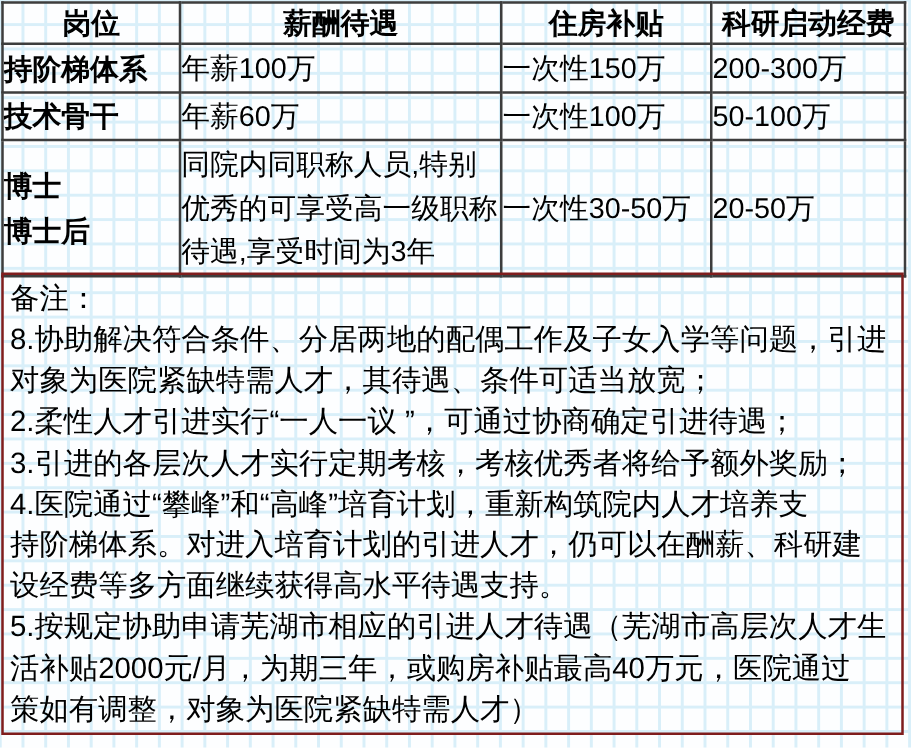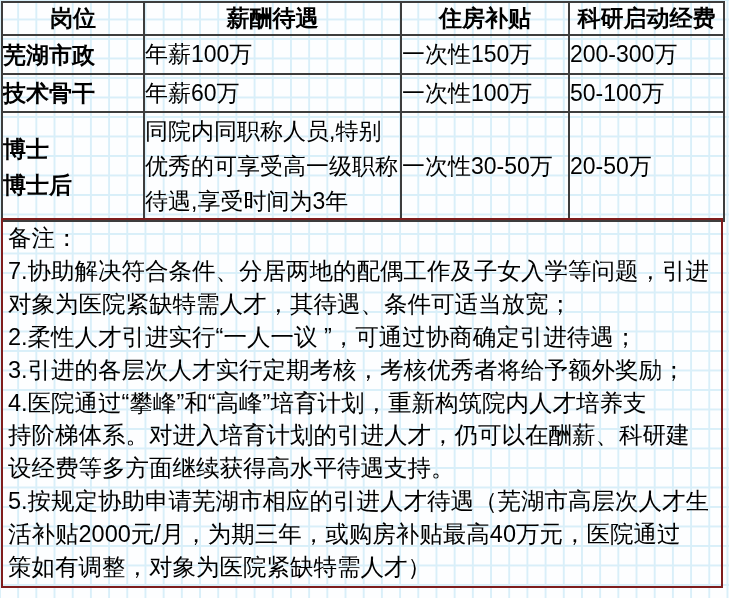--- a/index.html
+++ b/index.html
@@ -78,21 +78,21 @@
     <col style="width:155px">
   </colgroup>
   <tbody>
       <tr class="r-hdr">
     <th>岗位</th>
     <th>薪酬待遇</th>
     <th>住房补贴</th>
     <th>科研启动经费</th>
   </tr>
   <tr class="r-1">
-    <td class="pos">芜湖市政</td>
+    <td class="pos">持阶梯体系</td>
     <td>年薪100万</td>
     <td>一次性150万</td>
     <td>200-300万</td>
   </tr>
   <tr class="r-2">
     <td class="pos">技术骨干</td>
     <td>年薪60万</td>
     <td>一次性100万</td>
     <td>50-100万</td>
   </tr>
@@ -101,21 +101,21 @@
 博士后</td>
     <td class="desc">同院内同职称人员,特别优秀的可享受高一级职称待遇,享受时间为3年</td>
     <td>一次性30-50万</td>
     <td>20-50万</td>
   </tr>
 </tbody>
   </table>
 
 <div class="notes">
   <div class="nline">备注：</div>
-  <div class="nline">7.协助解决符合条件、分居两地的配偶工作及子女入学等问题，引进</div>
+  <div class="nline">8.协助解决符合条件、分居两地的配偶工作及子女入学等问题，引进</div>
   <div class="nline">对象为医院紧缺特需人才，其待遇、条件可适当放宽；</div>
   <div class="nline">2.柔性人才引进实行“一人一议 ”，可通过协商确定引进待遇；</div>
   <div class="nline">3.引进的各层次人才实行定期考核，考核优秀者将给予额外奖励；</div>
   <div class="nline">4.医院通过“攀峰”和“高峰”培育计划，重新构筑院内人才培养支</div>
   <div class="nline">持阶梯体系。对进入培育计划的引进人才，仍可以在酬薪、科研建</div>
   <div class="nline">设经费等多方面继续获得高水平待遇支持。</div>
   <div class="nline">5.按规定协助申请芜湖市相应的引进人才待遇（芜湖市高层次人才生</div>
   <div class="nline">活补贴2000元/月，为期三年，或购房补贴最高40万元，医院通过</div>
   <div class="nline">策如有调整，对象为医院紧缺特需人才）</div>
 </div>

